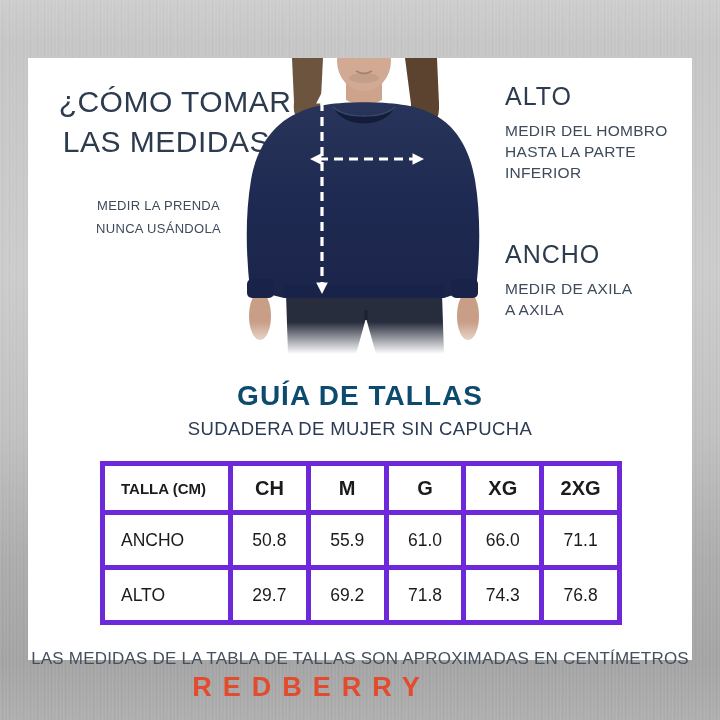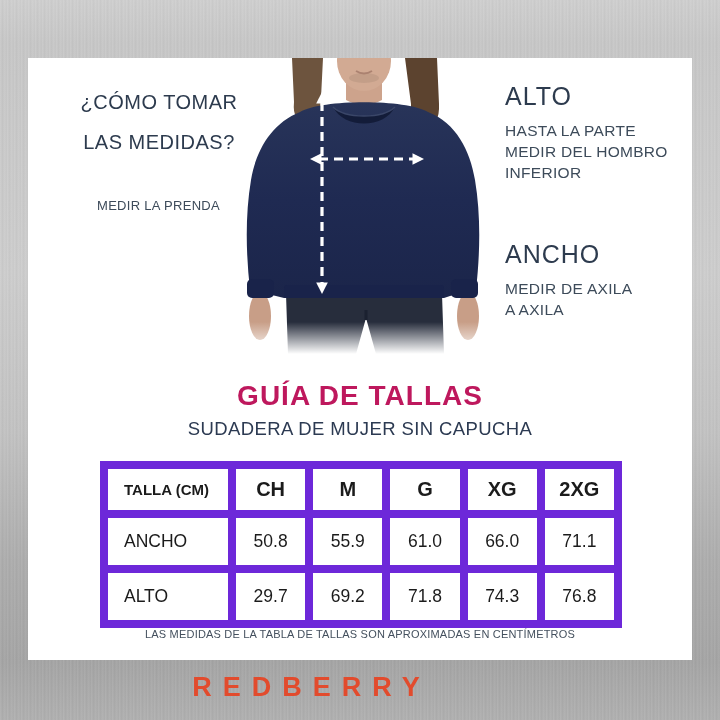--- a/index.html
+++ b/index.html
@@ -17,66 +17,66 @@
       rgba(255,255,255,0.05) 0 1px, rgba(0,0,0,0.025) 2px 3px,
       rgba(255,255,255,0.03) 4px 5px, rgba(0,0,0,0.015) 6px 7px);
     pointer-events:none;
   }
   .card{
     position:absolute; left:28px; top:58px; width:664px; height:602px;
     background:#ffffff;
   }
   
   .howto-title{
-    position:absolute; left:6px; top:24px; width:250px;
-    text-align:center; font-size:20px; line-height:40px;
+    position:absolute; left:22px; top:24px; width:250px;
+    text-align:center; font-size:30px; line-height:40px;
     font-weight:300; letter-spacing:0.5px; color:#2d3b4e;
   }
   .howto-note{
     position:absolute; left:28px; top:136px; width:205px;
     text-align:center; font-size:13px; line-height:23px;
     font-weight:300; color:#3d4b5a; letter-spacing:0.3px;
   }
   .howto-note span, .measure-block span{ display:block; }
   
   .measure-block{ position:absolute; left:477px; width:175px; color:#3d4b5a; }
   .measure-block .mb-title{
     font-size:25px; font-weight:300; letter-spacing:1px; color:#2d3b4e;
     margin-bottom:9px;
   }
   .measure-block .mb-line{ font-size:15.5px; line-height:21px; font-weight:300; letter-spacing:0.3px; }
   .block-alto{ top:24px; }
   .block-ancho{ top:182px; }
   
   .guide-title{
     position:absolute; left:0; top:322px; width:664px; text-align:center;
-    font-size:28px; font-weight:bold; letter-spacing:1px; color:#be185d;
+    font-size:28px; font-weight:bold; letter-spacing:1px; color:#0c4a6e;
   }
   .guide-subtitle{
     position:absolute; left:0; top:360px; width:664px; text-align:center;
     font-size:18.5px; font-weight:400; letter-spacing:0.4px; color:#2c3a52;
   }
   table.size-table{
     position:absolute; left:72px; top:403px; width:522px;
     border-collapse:collapse; table-layout:fixed;
     color:#1b1b1b;
   }
   table.size-table td, table.size-table th{
-    border:8px solid #6d28d9; background:#fff;
+    border:5px solid #6d28d9; background:#fff;
     text-align:center; vertical-align:middle;
   }
   table.size-table col.c-label{ width:128px; }
   table.size-table tr.hdr th{ height:49px; font-size:20px; font-weight:bold; }
   table.size-table tr.hdr th.lbl, table.size-table td.lbl{
     text-align:left; padding-left:16px; font-weight:bold; font-size:15px;
   }
   table.size-table tr.data td{ height:55px; font-size:17.5px; font-weight:400; }
   .footnote{
-    position:absolute; left:0; top:570px; width:664px; text-align:center;
-    font-size:11px; font-weight:300; letter-spacing:0.2px; color:#44505e;
+    position:absolute; left:0; top:591px; width:664px; text-align:center;
+    font-size:17px; font-weight:300; letter-spacing:0.2px; color:#44505e;
   }
   
   .brand{
     position:absolute; left:0; top:672px; width:612px; text-align:center;
     font-size:27px; font-weight:bold; letter-spacing:11px; padding-left:11px;
     color:#e24b2d;
   }
   
   .model{ position:absolute; left:230px; top:58px; width:265px; height:296px; }
 </style>
@@ -85,26 +85,27 @@
 
 <div class="card">
 
   <div class="howto-title">
     <span>¿CÓMO TOMAR</span><br>
     <span>LAS MEDIDAS?</span>
   </div>
 
   <div class="howto-note">
     <span>MEDIR LA PRENDA</span>
+    <span>NUNCA USÁNDOLA</span>
   </div>
 
   <div class="measure-block block-alto">
     <div class="mb-title">ALTO</div>
+    <span class="mb-line">MEDIR DEL HOMBRO</span>
     <span class="mb-line">HASTA LA PARTE</span>
-    <span class="mb-line">MEDIR DEL HOMBRO</span>
     <span class="mb-line">INFERIOR</span>
   </div>
 
   <div class="measure-block block-ancho">
     <div class="mb-title">ANCHO</div>
     <span class="mb-line">MEDIR DE AXILA</span>
     <span class="mb-line">A AXILA</span>
   </div>
 
   <div class="guide-title">GUÍA DE TALLAS</div>

